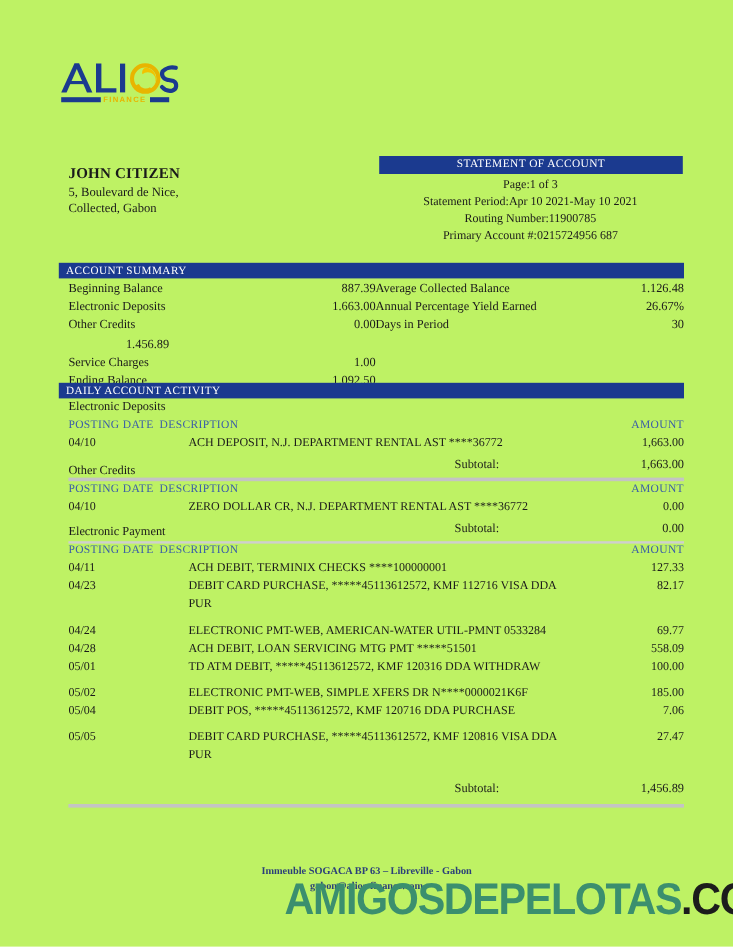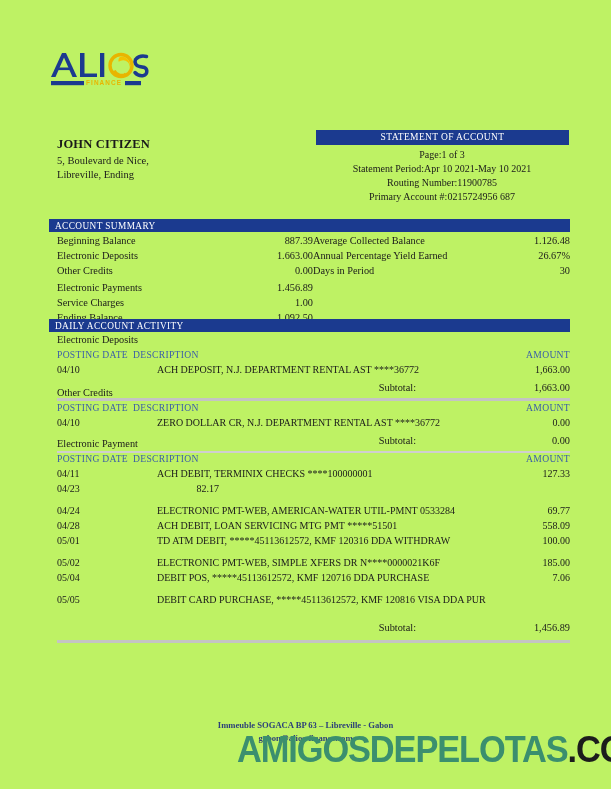--- a/index.html
+++ b/index.html
@@ -229,21 +229,21 @@
 
       <rect x="4" y="34" width="33" height="4.2" fill="#1b3a8f"></rect>
       <rect x="78" y="34" width="16" height="4.2" fill="#1b3a8f"></rect>
       <text x="39" y="38" font-family="Liberation Sans, sans-serif" font-size="6.4" font-weight="bold" letter-spacing="1.1" fill="#e8b500">FINANCE</text>
     </svg>
   </div>
 
   <div class="customer">
     <div class="name">JOHN CITIZEN</div>
     <div class="addr">5, Boulevard de Nice,</div>
-    <div class="addr">Libreville, Ending</div>
+    <div class="addr">Collected, Gabon</div>
   </div>
 
   <div class="soa">
     <div class="soa-title">STATEMENT OF ACCOUNT</div>
     <div class="soa-rows">
       <div class="soa-row">
         <span class="lbl">Page:</span>
         <span class="val">1 of 3</span>
       </div>
       <div class="soa-row">
@@ -291,21 +291,20 @@
       </div>
       <div class="sum-right">
         <span class="k">Days in Period</span>
         <span class="v">30</span>
       </div>
     </div>
   </div>
 
   <div class="summary2">
     <div class="sum-row">
-      <span class="k">Electronic Payments</span>
       <span class="v">1.456.89</span>
     </div>
     <div class="sum-row">
       <span class="k">Service Charges</span>
       <span class="v">1.00</span>
     </div>
     <div class="sum-row">
       <span class="k">Ending Balance</span>
       <span class="v">1.092.50</span>
     </div>
@@ -359,20 +358,21 @@
       <span class="c-amt">AMOUNT</span>
     </div>
 
     <div class="txn">
       <span class="c-date">04/11</span>
       <span class="c-desc">ACH DEBIT, TERMINIX CHECKS ****100000001</span>
       <span class="c-amt">127.33</span>
     </div>
     <div class="txn">
       <span class="c-date">04/23</span>
+      <span class="c-desc">DEBIT CARD PURCHASE, *****45113612572,  KMF 112716 VISA DDA PUR</span>
       <span class="c-amt">82.17</span>
     </div>
     <div class="txn gap">
       <span class="c-date">04/24</span>
       <span class="c-desc">ELECTRONIC PMT-WEB, AMERICAN-WATER UTIL-PMNT 0533284</span>
       <span class="c-amt">69.77</span>
     </div>
     <div class="txn">
       <span class="c-date">04/28</span>
       <span class="c-desc">ACH DEBIT, LOAN SERVICING MTG PMT *****51501</span>
@@ -389,20 +389,21 @@
       <span class="c-amt">185.00</span>
     </div>
     <div class="txn">
       <span class="c-date">05/04</span>
       <span class="c-desc">DEBIT POS, *****45113612572,  KMF 120716 DDA PURCHASE</span>
       <span class="c-amt">7.06</span>
     </div>
     <div class="txn gap">
       <span class="c-date">05/05</span>
       <span class="c-desc">DEBIT CARD PURCHASE, *****45113612572,  KMF 120816 VISA DDA PUR</span>
+      <span class="c-amt">27.47</span>
     </div>
 
     <div class="subtotal-row" style="margin-top:13px">
       <span class="st-label">Subtotal:</span>
       <span class="st-val">1,456.89</span>
     </div>
     <div class="rule" style="margin-top:4px"></div>
   </div>
 
   <div class="footer">

